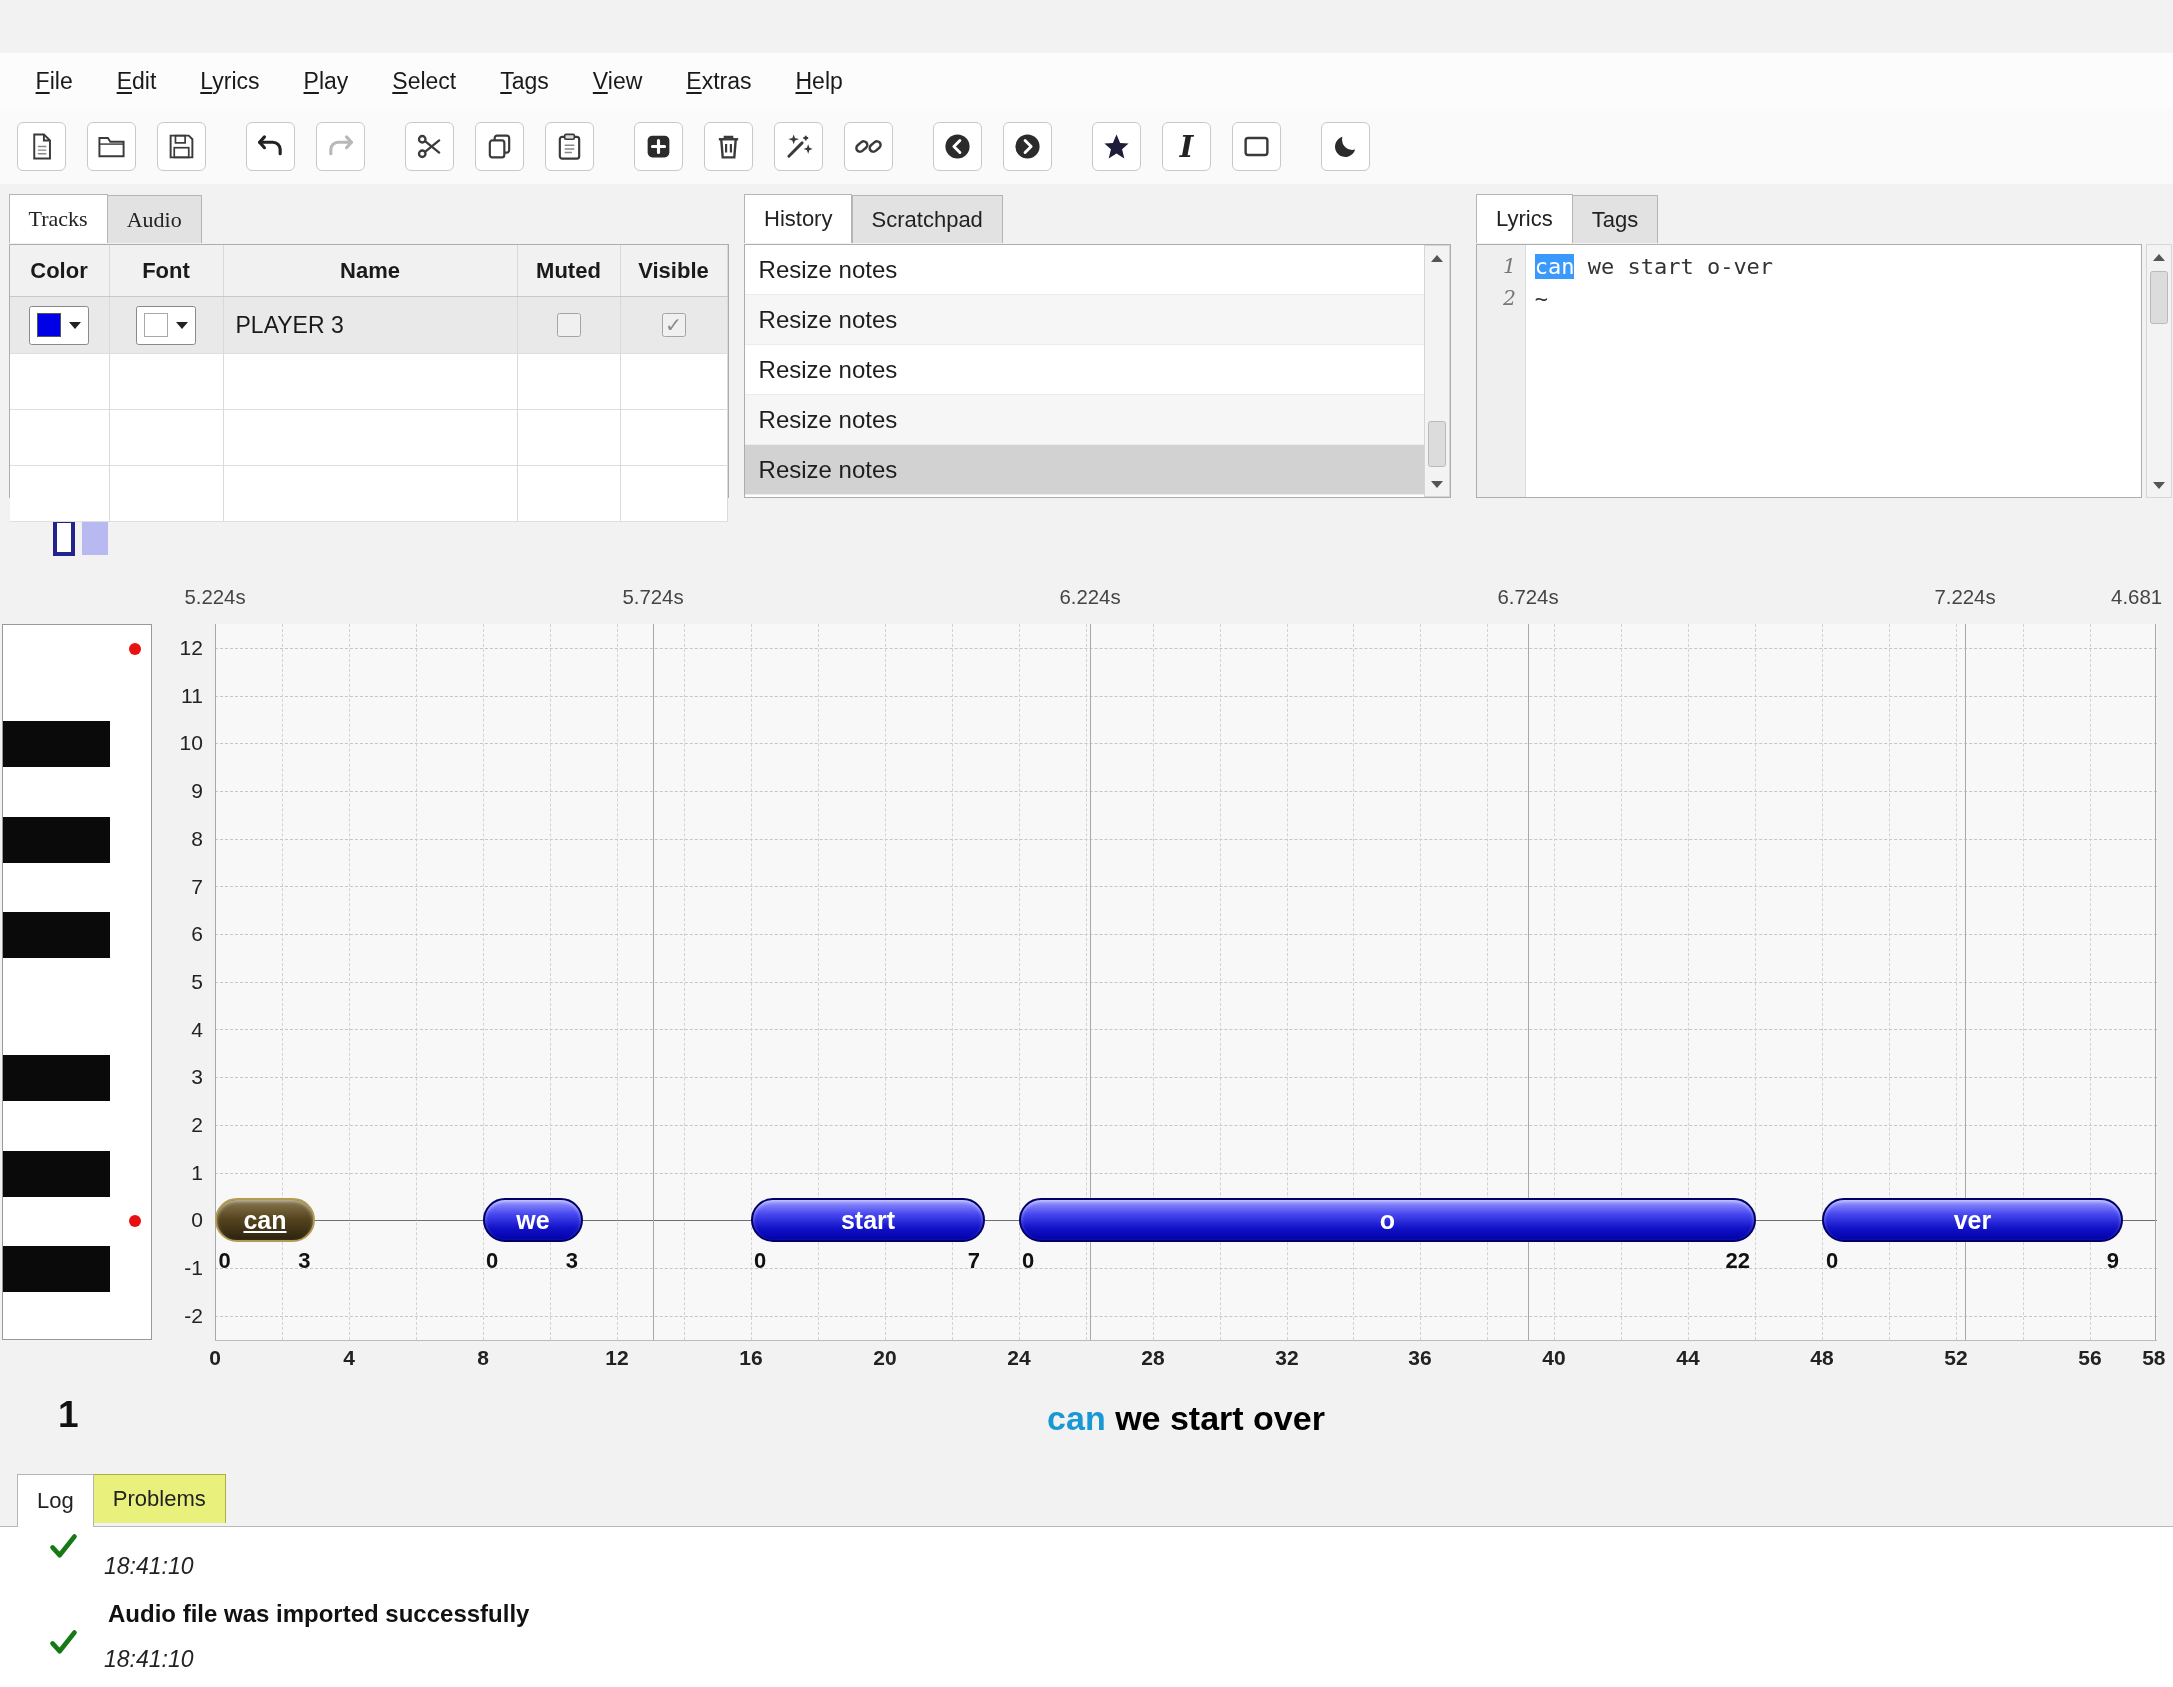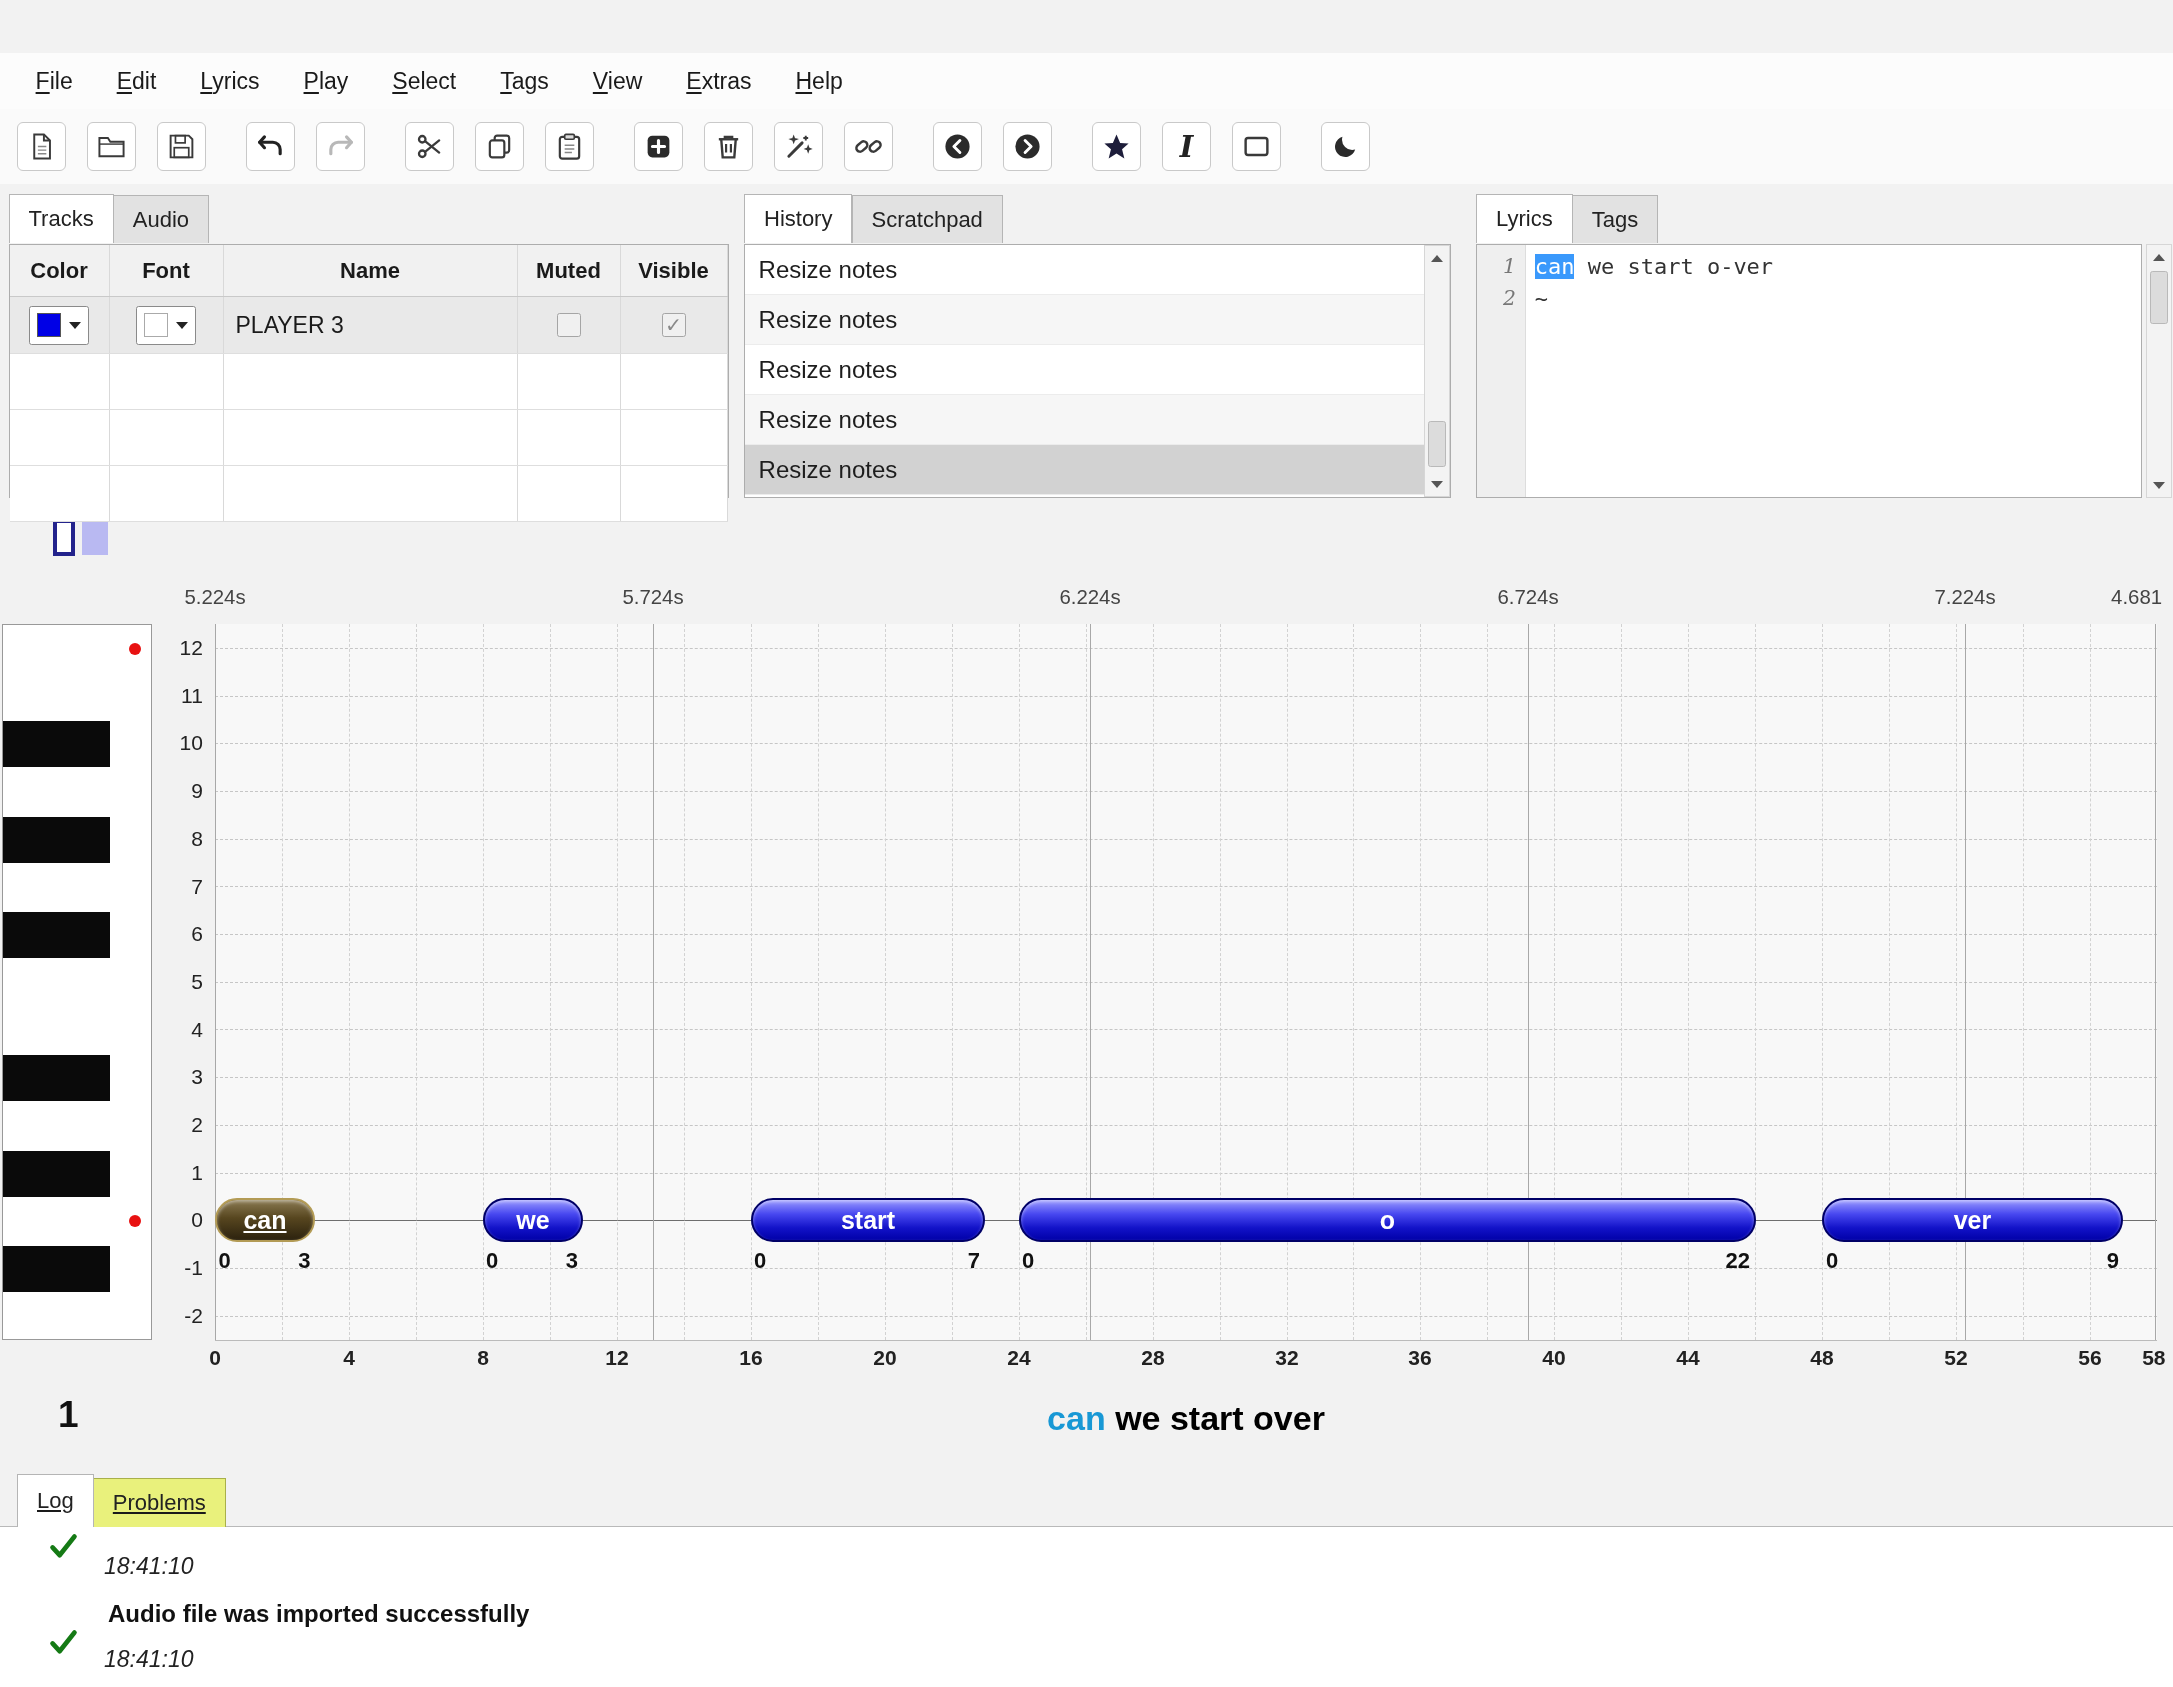--- a/index.html
+++ b/index.html
@@ -124,21 +124,21 @@
   .beat-row{position:absolute;left:215px;top:1346px;width:1942px;height:27px;font-size:21px;font-weight:600;color:#222;}
   .beat-label{position:absolute;transform:translateX(-50%);}
   .beat-end{position:absolute;right:-8.5px;}
   .line-number{position:absolute;left:58px;top:1394px;font-size:37px;font-weight:bold;color:#111;}
   .preview-row{position:absolute;left:215px;top:1399px;width:1942px;display:flex;justify-content:center;
                font-size:34px;font-weight:bold;color:#000;}
   .pv-hl{white-space:pre;}
   .pv-rest{white-space:pre;color:#000;}
 
   
-  .log-tabs{position:absolute;left:17px;top:1474px;height:53px;display:flex;align-items:flex-end;z-index:3;text-decoration:underline;}
+  .log-tabs{position:absolute;left:17px;top:1474px;height:53px;display:flex;z-index:3;}
   .log-tabs .tab{height:49px;}
   .log-tabs .tab.active{height:53px;}
   .log-content{position:absolute;left:0;top:1526px;width:2174px;height:161px;background:#ffffff;
                border-top:0.9px solid #b9b9b9;z-index:2;}
   .log-entry{position:absolute;left:48px;}
   .check-icon{position:absolute;width:31px;height:31px;}
   .log-msg{position:absolute;left:60px;font-size:24px;font-weight:bold;color:#111;white-space:nowrap;}
   .log-time{position:absolute;left:56px;font-size:23px;font-style:italic;color:#222;white-space:nowrap;}
   .log-scroll{left:2147px;top:1528px;height:158px;}
 </style>
@@ -315,21 +315,21 @@
         <div class="tb-btn">
           <span class="tb-icon">
             <svg viewBox="0 0 24 24">
               <path d="M20 14.5A8.5 8.5 0 0 1 9.5 4 8.5 8.5 0 1 0 20 14.5z" fill="#2b2b2b"></path>
             </svg>
           </span>
         </div>
       </div>
     </div>
 
-  <div class="tabs-row" style="left:8.5px;">
+  <div class="tabs-row" style="left:8.5px;font-family:Liberation Serif, serif;">
       <div class="tab active">Tracks</div>
       <div class="tab">Audio</div>
     </div>
   <div class="panel-body tracks-body">
     <div class="thead">
         <div class="th">Color</div>
         <div class="th">Font</div>
         <div class="th">Name</div>
         <div class="th">Muted</div>
         <div class="th">Visible</div>

